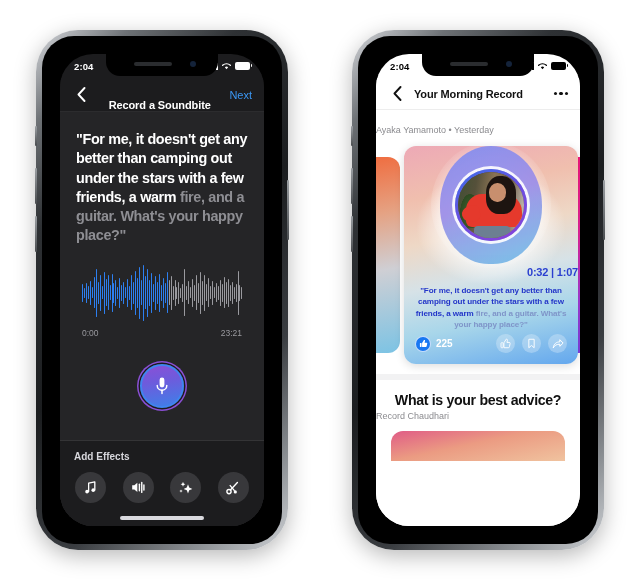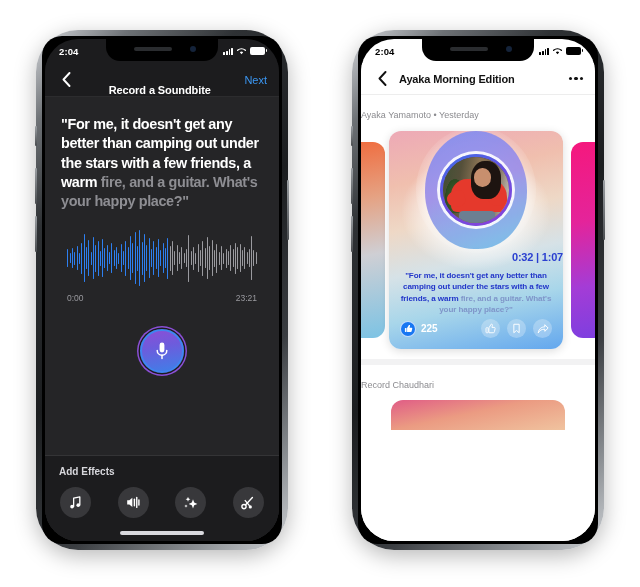--- a/index.html
+++ b/index.html
@@ -20,23 +20,23 @@
     position: absolute;
     width: 252px; height: 520px;
     border-radius: 42px;
     background: linear-gradient(135deg,#d8dade 0%,#6e7276 12%,#2e3134 26%,#1b1d1f 50%,#3a3d41 72%,#8c9094 88%,#cfd2d6 100%);
     padding: 6px;
     box-shadow: 0 6px 22px rgba(0,0,0,.28);
   }
   .phone-inner {
     position: relative;
     width: 100%; height: 100%;
-    border-radius: 20px;
+    border-radius: 32px;
     background: #000;
-    padding: 3px;
+    padding: 18px;
     overflow: hidden;
   }
   .screen {
     position: relative;
     width: 100%; height: 100%;
     border-radius: 33px;
     overflow: hidden;
   }
   .notch {
     position: absolute;
@@ -554,21 +554,21 @@
             <span class="batt"></span>
           </span>
         </div>
 
         <div class="navbar-light">
           <div class="nav-back">
             <svg width="9" height="15" viewBox="0 0 9 15">
                 <path d="M7.5 1 L1.5 7.5 L7.5 14" stroke="#111" stroke-width="1.9" fill="none" stroke-linecap="round" stroke-linejoin="round"></path>
               </svg>
           </div>
-          <div class="nav-title-light">Ayaka Morning Edition</div>
+          <div class="nav-title-light">Your Morning Record</div>
           <div class="dots">
               <i></i>
               <i></i>
               <i></i>
             </div>
         </div>
 
         <div class="light-body">
 
           <div class="section">
@@ -632,20 +632,21 @@
                     </div>
                   </div>
                 </div>
               </div>
             </div>
           </div>
 
           <div class="divider"></div>
 
           <div class="section2">
+            <div class="sec-title">What is your best advice?</div>
             <div class="sec-sub">Record Chaudhari</div>
             <div class="next-peek"></div>
           </div>
 
         </div>
       </div>
     </div>
   </div>
 
 </div>

